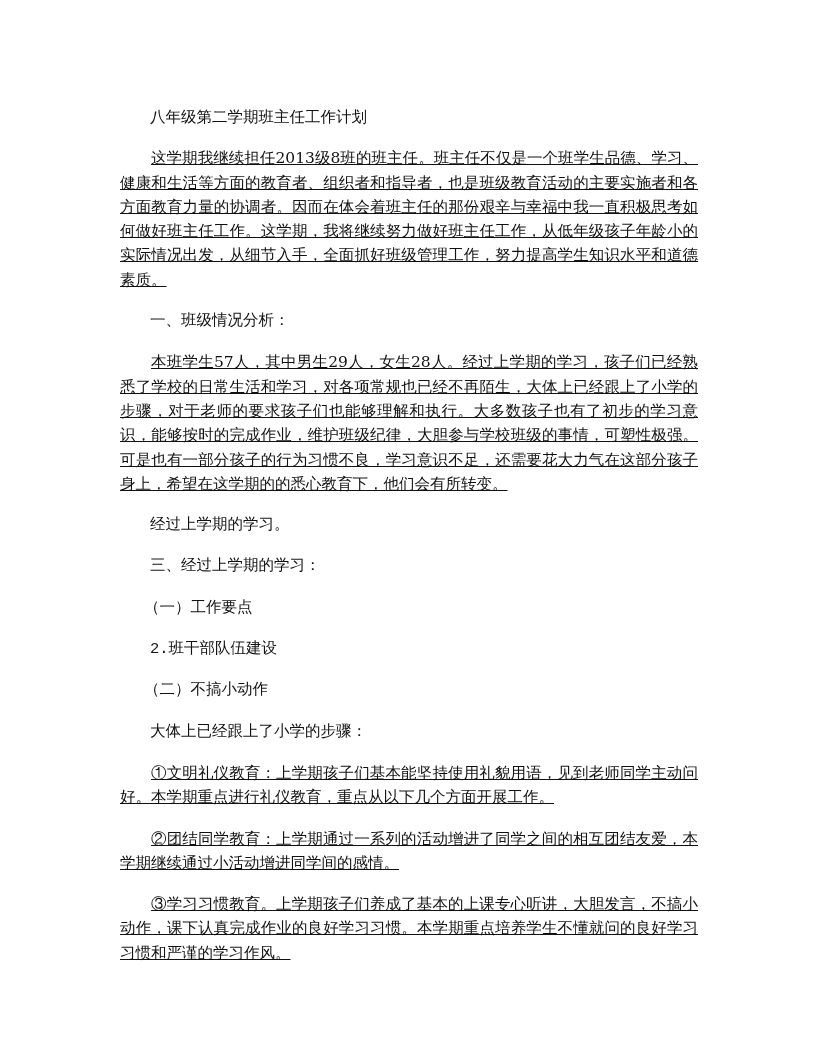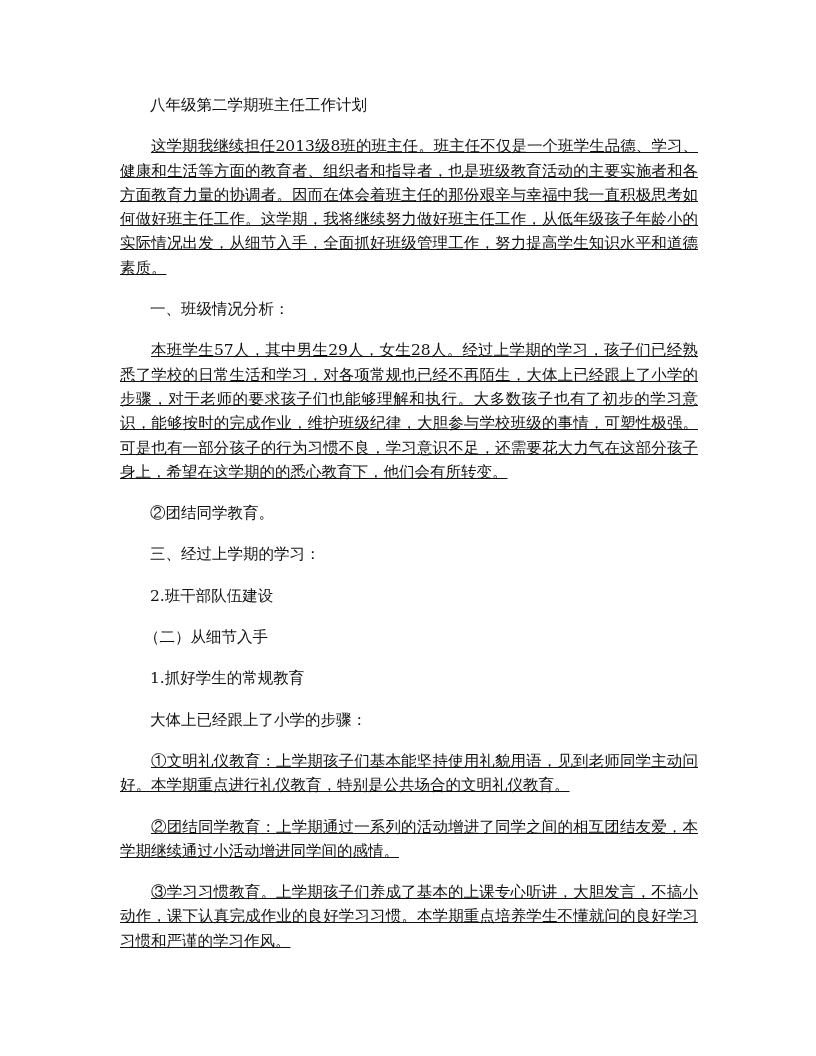--- a/index.html
+++ b/index.html
@@ -2,39 +2,39 @@
 <html><head>
 <meta charset="utf-8">
 <style>
   html, body { margin: 0; padding: 0; background: #ffffff; }
   body { width: 816px; height: 1056px; position: relative; overflow: hidden; }
   .page {
     position: absolute; left: 120px; top: 93px; width: 578px;
     font-family: "DejaVu Serif", "Liberation Serif", serif;
     color: #111111; font-size: 15.5px; line-height: 24.3px;
   }
-  .title { margin: 0 0 17px 0; padding-left: 30px; font-size: 15.5px; font-weight: normal; }
+  .title { margin: 12px 0 17px 0; padding-left: 30px; font-size: 15.5px; font-weight: normal; }
   .para { margin: 0 0 17px 0; text-indent: 31px; text-align: justify; text-decoration: underline; }
-  .item { margin: 0 0 17px 0; padding-left: 30px; }
+  .item { margin: 0 0 17px 0; padding-left: 30px; font-family: Liberation Mono, monospace; }
   .item.paren { padding-left: 24px; }
 </style>
 </head>
 <body>
 
 <div class="page">
   <h1 class="title">八年级第二学期班主任工作计划</h1>
   <p class="para">这学期我继续担任2013级8班的班主任。班主任不仅是一个班学生品德、学习、健康和生活等方面的教育者、组织者和指导者，也是班级教育活动的主要实施者和各方面教育力量的协调者。因而在体会着班主任的那份艰辛与幸福中我一直积极思考如何做好班主任工作。这学期，我将继续努力做好班主任工作，从低年级孩子年龄小的实际情况出发，从细节入手，全面抓好班级管理工作，努力提高学生知识水平和道德素质。</p>
 
   <p class="item">一、班级情况分析：</p>
   <p class="para">本班学生57人，其中男生29人，女生28人。经过上学期的学习，孩子们已经熟悉了学校的日常生活和学习，对各项常规也已经不再陌生，大体上已经跟上了小学的步骤，对于老师的要求孩子们也能够理解和执行。大多数孩子也有了初步的学习意识，能够按时的完成作业，维护班级纪律，大胆参与学校班级的事情，可塑性极强。可是也有一部分孩子的行为习惯不良，学习意识不足，还需要花大力气在这部分孩子身上，希望在这学期的的悉心教育下，他们会有所转变。</p>
 
-  <p class="item">②团结同学教育。</p>
+  <p class="item">经过上学期的学习。</p>
 
   <p class="item">三、经过上学期的学习：</p>
+  <p class="item paren">（一）工作要点</p>
   <p class="item">2.班干部队伍建设</p>
 
-  <p class="item paren">（二）从细节入手</p>
-  <p class="item">1.抓好学生的常规教育</p>
+  <p class="item paren">（二）不搞小动作</p>
   <p class="item">大体上已经跟上了小学的步骤：</p>
-  <p class="para">①文明礼仪教育：上学期孩子们基本能坚持使用礼貌用语，见到老师同学主动问好。本学期重点进行礼仪教育，特别是公共场合的文明礼仪教育。</p>
+  <p class="para">①文明礼仪教育：上学期孩子们基本能坚持使用礼貌用语，见到老师同学主动问好。本学期重点进行礼仪教育，重点从以下几个方面开展工作。</p>
   <p class="para">②团结同学教育：上学期通过一系列的活动增进了同学之间的相互团结友爱，本学期继续通过小活动增进同学间的感情。</p>
   <p class="para">③学习习惯教育。上学期孩子们养成了基本的上课专心听讲，大胆发言，不搞小动作，课下认真完成作业的良好学习习惯。本学期重点培养学生不懂就问的良好学习习惯和严谨的学习作风。</p>
 </div>
 
 </body></html>

